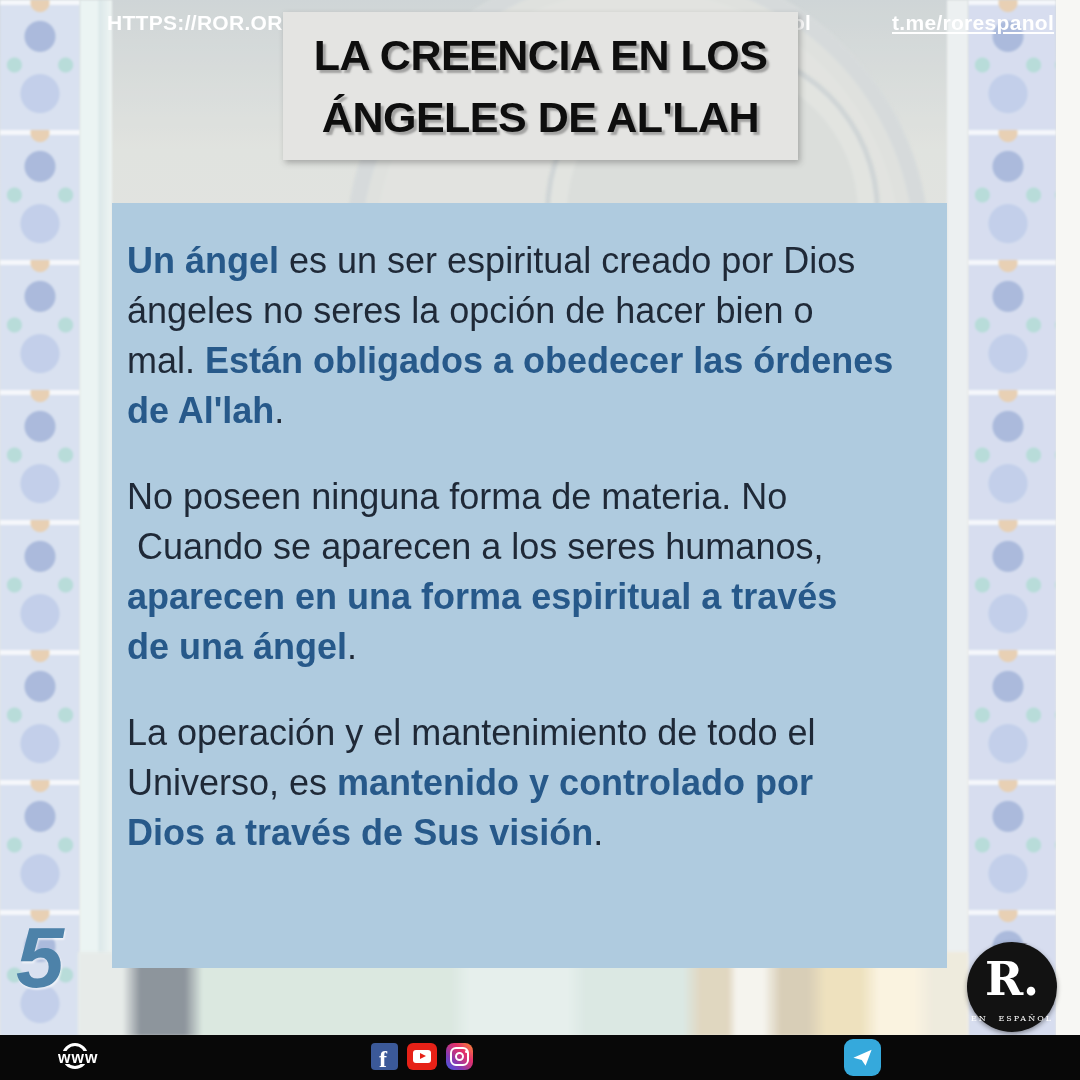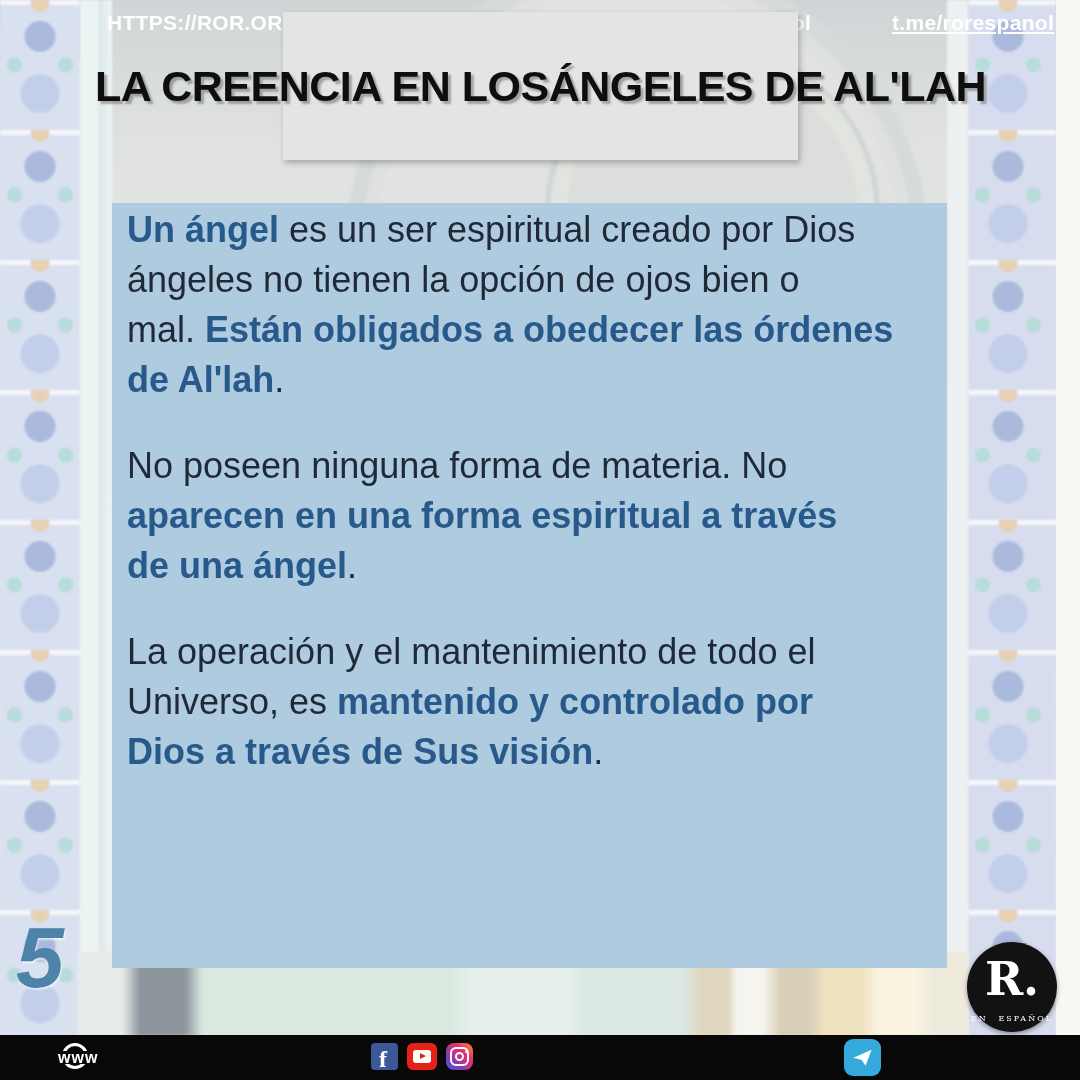--- a/index.html
+++ b/index.html
@@ -39,27 +39,27 @@
     background:linear-gradient(90deg,
       #dfe5e2 0%,#dfe5e2 5%, #66707a 7%,#66707a 12%, #cfe0d6 14%,#cfe0d6 42%,
       #ddeae6 44%,#ddeae6 55%, #cfe0da 57%,#cfe0da 68%, #d6c9ab 70%,#d6c9ab 73%,
       #f2f0e8 74%,#f2f0e8 77%, #cbbd9e 79%,#cbbd9e 82%, #e8d7a8 84%,#e8d7a8 88%,
       #f8efd6 90%,#f8efd6 94%, #e9e4d2 96%,#e9e4d2 100%);}
   .photo-veil{left:0;top:0;width:1080px;height:1036px;z-index:1;background:rgba(255,255,255,.26);}
 
   
   .title-box{left:283px;top:12px;width:515px;height:148px;z-index:2;
     background:#e4e4e2;box-shadow:2px 3px 6px rgba(60,60,60,.35);
-    display:flex;flex-direction:row;align-items:center;justify-content:center;}
+    display:flex;flex-direction:column;align-items:center;justify-content:center;}
   .title-line{font-weight:bold;font-size:43px;line-height:62px;color:#0e0e0e;
     letter-spacing:-0.5px;text-shadow:3px 3px 2px rgba(110,110,110,.55);white-space:pre;}
 
   
   .content-box{left:112px;top:203px;width:835px;height:765px;z-index:2;
-    background:#afcbdf;box-sizing:border-box;padding:2px 15px 0 15px;}
+    background:#afcbdf;box-sizing:border-box;padding:33px 15px 0 15px;}
   .para{margin:0 0 36px 0;}
   .line{font-size:36px;line-height:50px;color:#1f2937;white-space:pre;}
   .line .em{font-weight:bold;color:#27598a;}
 
   
   .page-number{left:16px;top:908px;z-index:2;font-size:86px;font-weight:bold;
     font-style:italic;color:#4d82a9;text-shadow:1px 2px 2px rgba(255,255,255,.6);}
 
   
   .logo-circle{left:967px;top:942px;width:90px;height:90px;border-radius:50%;
@@ -121,26 +121,27 @@
 
 <div class="abs title-box">
   <div class="title-line">LA CREENCIA EN LOS</div>
   <div class="title-line">ÁNGELES DE AL'LAH</div>
 </div>
 
 <div class="abs content-box">
   <div>
       <div class="para">
         <div class="line"><span class="em">Un ángel</span><span> es un ser espiritual creado por Dios</span></div>
-        <div class="line"><span>ángeles no tienen la opción de ojos bien o</span></div>
+        <div class="line"><span>ángeles no seres la opción de hacer bien o</span></div>
         <div class="line"><span>mal. </span><span class="em">Están obligados a obedecer las órdenes</span></div>
         <div class="line"><span class="em">de Al'lah</span><span>.</span></div>
       </div>
       <div class="para">
         <div class="line"><span>No poseen ninguna forma de materia. No</span></div>
+        <div class="line"><span> Cuando se aparecen a los seres humanos,</span></div>
         <div class="line"><span class="em">aparecen en una forma espiritual a través</span></div>
         <div class="line"><span class="em">de una ángel</span><span>.</span></div>
       </div>
       <div class="para">
         <div class="line"><span>La operación y el mantenimiento de todo el</span></div>
         <div class="line"><span>Universo, es </span><span class="em">mantenido y controlado por</span></div>
         <div class="line"><span class="em">Dios a través de Sus visión</span><span>.</span></div>
       </div>
     </div>
 </div>

